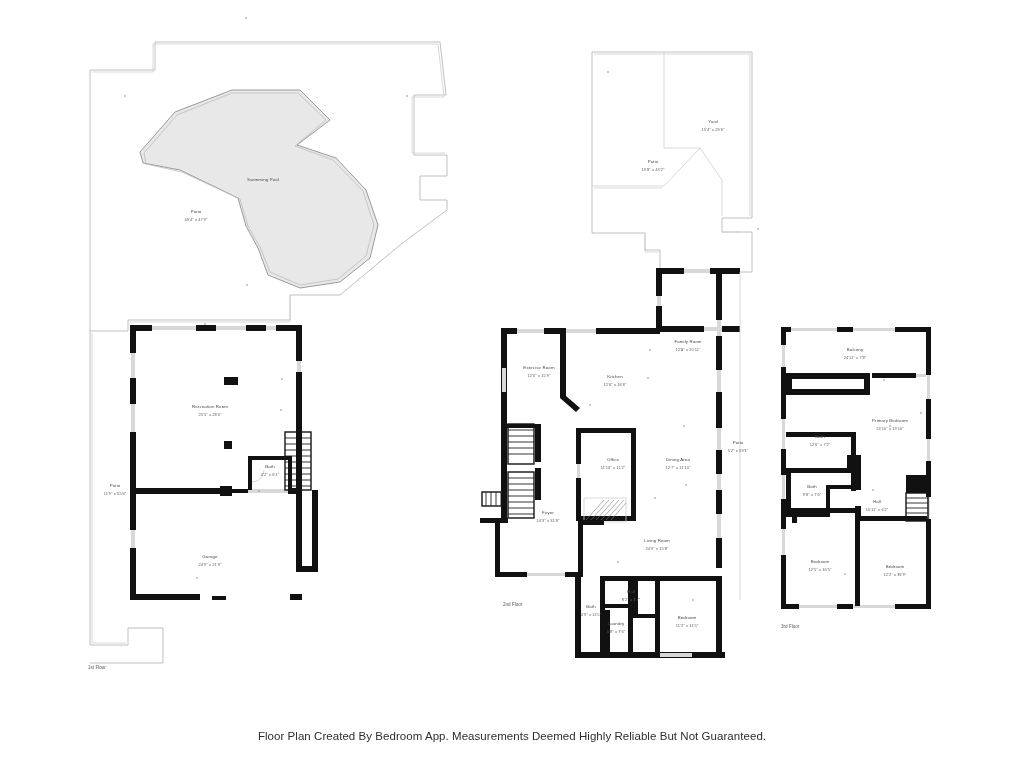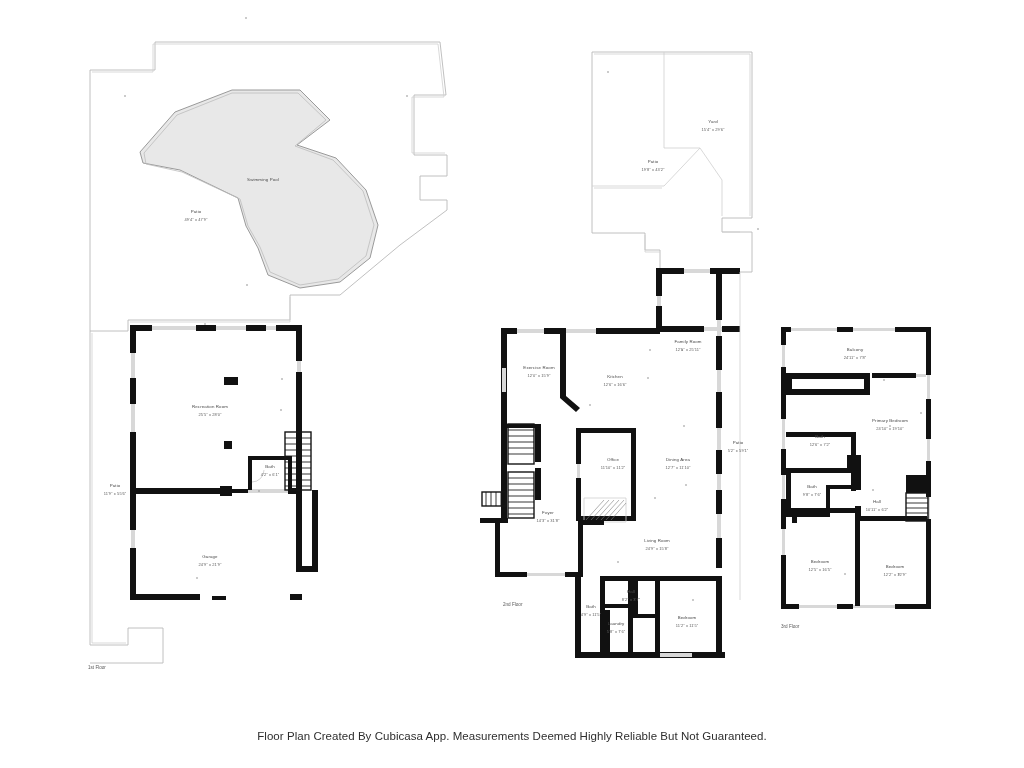--- a/index.html
+++ b/index.html
@@ -486,16 +486,16 @@
 
       <text class="room-name" x="895" y="568">Bedroom</text>
       <text class="room-dim" x="895" y="576">12'2" x 12'9"</text>
 
       <text class="floor-label" x="781" y="628">3rd Floor</text>
     </g>
 
   </svg>
 
   <div class="caption-bar">
-    <span class="caption-text">Floor Plan Created By Cubicasa App. Measurements Deemed Highly Reliable But Not Guaranteed.</span>
+    <span class="caption-text">Floor Plan Created By Bedroom App. Measurements Deemed Highly Reliable But Not Guaranteed.</span>
   </div>
 
 </div>
 
 </body></html>

